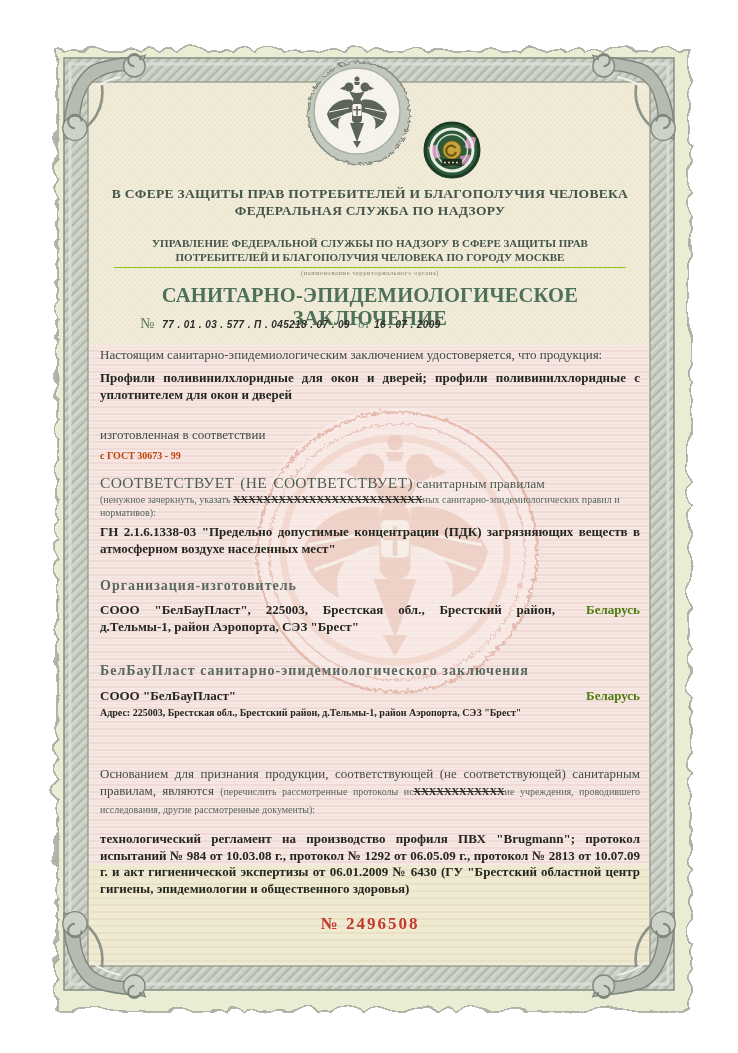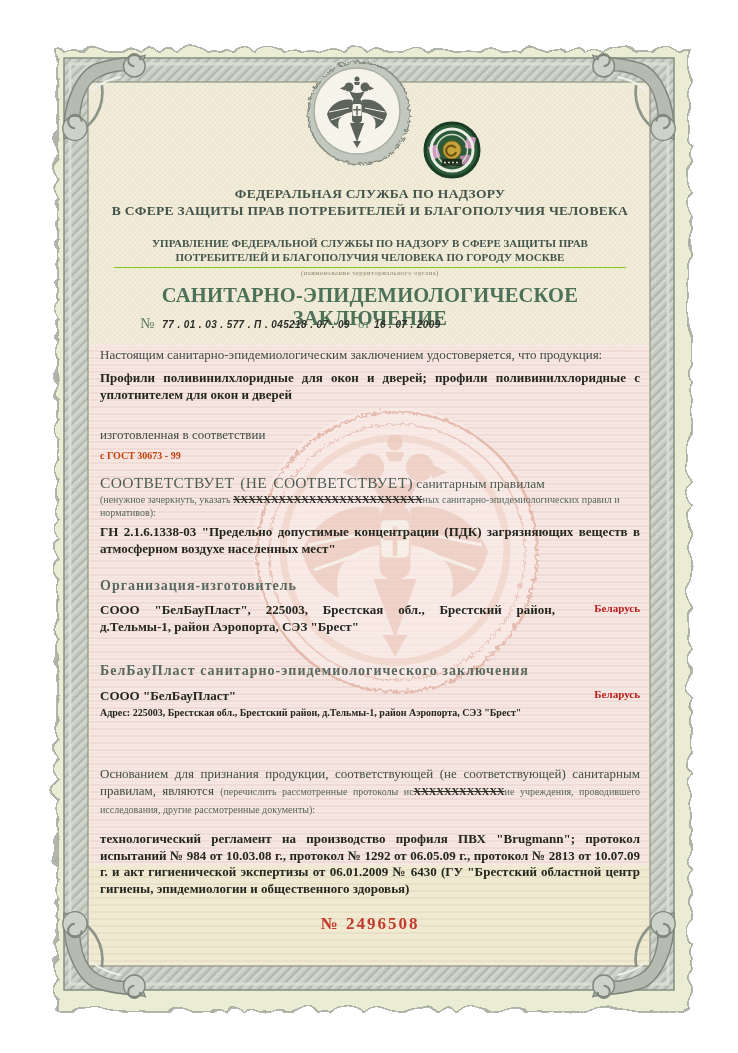--- a/index.html
+++ b/index.html
@@ -29,21 +29,21 @@
   .conform-main{font-size:15.5px;color:#4e5c51;letter-spacing:.3px;word-spacing:2px;}
   .conform-suffix{font-size:13.5px;color:#4e5c51;}
   .smallnote{font-size:10px;line-height:12.5px;color:#57665c;}
   .note1{top:314px;}
   .struck{font-weight:bold;font-size:10.5px;color:#2f2f2a;text-decoration:line-through;}
   .gn{top:344px;font-weight:bold;font-size:13px;line-height:16.5px;color:#24271f;}
   .sechead{font-size:14px;font-weight:600;color:#59695f;letter-spacing:1px;}
   .h1{top:398px;}
   .manrow{top:422px;}
   .lefttext{width:455px;font-weight:bold;font-size:13px;line-height:16.5px;color:#24271f;text-align:justify;}
-  .country{position:absolute;right:0;top:0;font-weight:bold;font-size:11px;color:#b91c1c;}
+  .country{position:absolute;right:0;top:0;font-weight:bold;font-size:13px;color:#4d7c0f;}
   .h2{top:483px;}
   .rec{top:508px;}
   .recname{font-weight:bold;font-size:13px;color:#24271f;}
   .recaddr{font-weight:bold;font-size:10px;line-height:16.5px;color:#24271f;text-align:justify;margin-top:1px;}
   .basis{top:585px;font-size:13px;line-height:17px;}
   .docs{top:651px;font-weight:bold;font-size:13px;line-height:16.5px;color:#24271f;}
   .serial{top:734px;font-weight:bold;font-size:17px;color:#c23a2b;letter-spacing:2px;}
 </style>
 </head>
 <body>
@@ -159,22 +159,22 @@
       <circle r="9" fill="#c8a23b" stroke="#8a6d1c"></circle>
       <path d="M3.5,-2 a5 5 0 1 0 0.5,4" fill="none" stroke="#6d5513" stroke-width="2.2"></path>
       <rect x="-10" y="9" width="20" height="7" rx="1" fill="#1c2417" opacity="0.85"></rect>
       <path d="M-8,12.5h2 M-4,12.5h2 M0,12.5h2 M4,12.5h2" stroke="#cfd6c6" stroke-width="1.6"></path>
     </g>
   </svg>
 
   <div class="content">
 
     <div class="blk agency ctr">
+      <div>В СФЕРЕ ЗАЩИТЫ ПРАВ ПОТРЕБИТЕЛЕЙ И БЛАГОПОЛУЧИЯ  ЧЕЛОВЕКА</div>
       <div>ФЕДЕРАЛЬНАЯ СЛУЖБА ПО НАДЗОРУ</div>
-      <div>В СФЕРЕ ЗАЩИТЫ ПРАВ ПОТРЕБИТЕЛЕЙ И БЛАГОПОЛУЧИЯ  ЧЕЛОВЕКА</div>
     </div>
 
     <div class="blk terr">
       <div class="terr-text">УПРАВЛЕНИЕ ФЕДЕРАЛЬНОЙ СЛУЖБЫ ПО НАДЗОРУ В СФЕРЕ ЗАЩИТЫ ПРАВ ПОТРЕБИТЕЛЕЙ И БЛАГОПОЛУЧИЯ ЧЕЛОВЕКА ПО ГОРОДУ МОСКВЕ</div>
       <div class="terr-cap">(наименование территориального органа)</div>
     </div>
 
     <div class="blk title ctr">САНИТАРНО-ЭПИДЕМИОЛОГИЧЕСКОЕ ЗАКЛЮЧЕНИЕ</div>
 
     <div class="blk numline">

